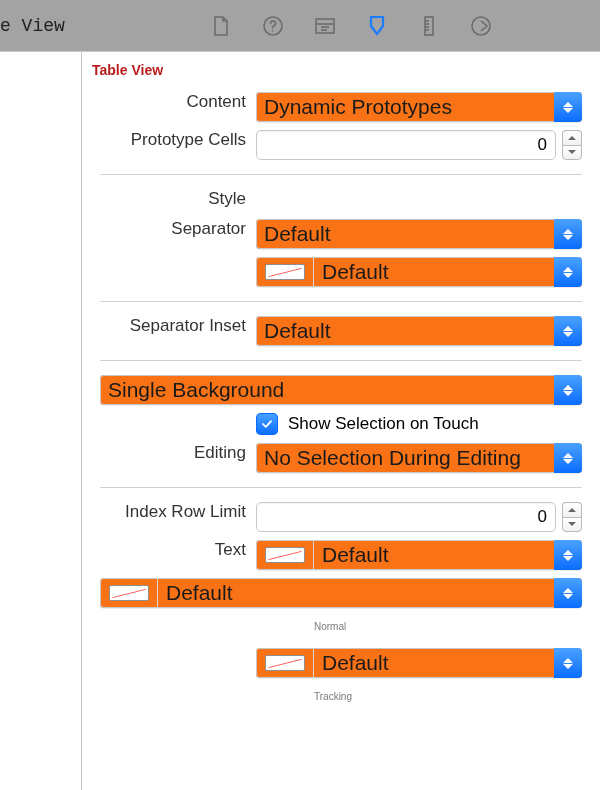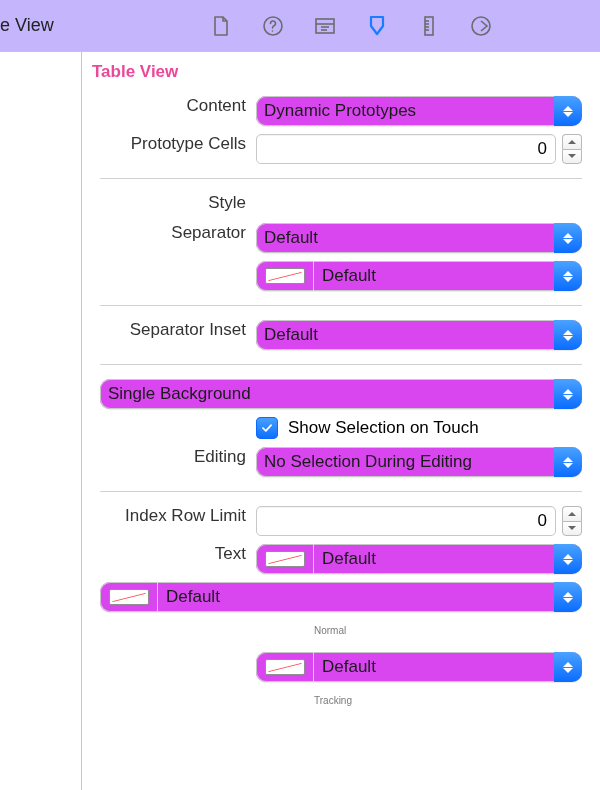--- a/index.html
+++ b/index.html
@@ -9,25 +9,26 @@
     height: 790px;
     font-family: -apple-system, "Helvetica Neue", Helvetica, Arial, sans-serif;
     font-size: 17px;
     background: #fff;
     overflow: hidden;
   }
 
   
   .toolbar {
     height: 52px;
-    background: #c4b5fd;
+    background: #a3a3a3;
     border-bottom: 1px solid #c6c6c6;
     display: flex;
     align-items: center;
     position: relative;
+    font-family: Liberation Mono, monospace;
   }
   .toolbar-left {
     width: 82px;
     padding-left: 0;
     font-size: 18px;
     color: #222;
     white-space: nowrap;
     overflow: hidden;
   }
   .toolbar-icons {
@@ -56,23 +57,23 @@
     width: 82px;
     border-right: 1px solid #c6c6c6;
     background: #fff;
   }
   .panel {
     flex: 1;
     padding: 6px 0 0 0;
   }
   .panel-title {
     font-weight: 700;
-    font-size: 17px;
+    font-size: 14px;
     padding: 4px 12px 10px 10px;
-    color: #ec4899;
+    color: #b91c1c;
   }
   .rows {
     padding: 0 18px 0 18px;
   }
   .row {
     display: flex;
     align-items: flex-start;
     min-height: 30px;
     padding: 4px 0;
   }
@@ -96,25 +97,25 @@
     border-top: 1px solid #d2d2d2;
     margin: 10px 0 10px 0;
   }
 
   
   .popup {
     flex: 1;
     height: 30px;
     display: flex;
     align-items: stretch;
-    border-radius: 10px;
+    border-radius: 4px;
     overflow: hidden;
     box-shadow: 0 0 0 1px #c8c8c8 inset, 0 1px 1px rgba(0,0,0,0.08);
-    background: #d946ef;
-    font-size: 17px;
+    background: #f97316;
+    font-size: 21px;
     color: #1a1a1a;
   }
   .popup .popup-text {
     flex: 1;
     padding: 0 8px;
     display: flex;
     align-items: center;
     white-space: nowrap;
     overflow: hidden;
   }

